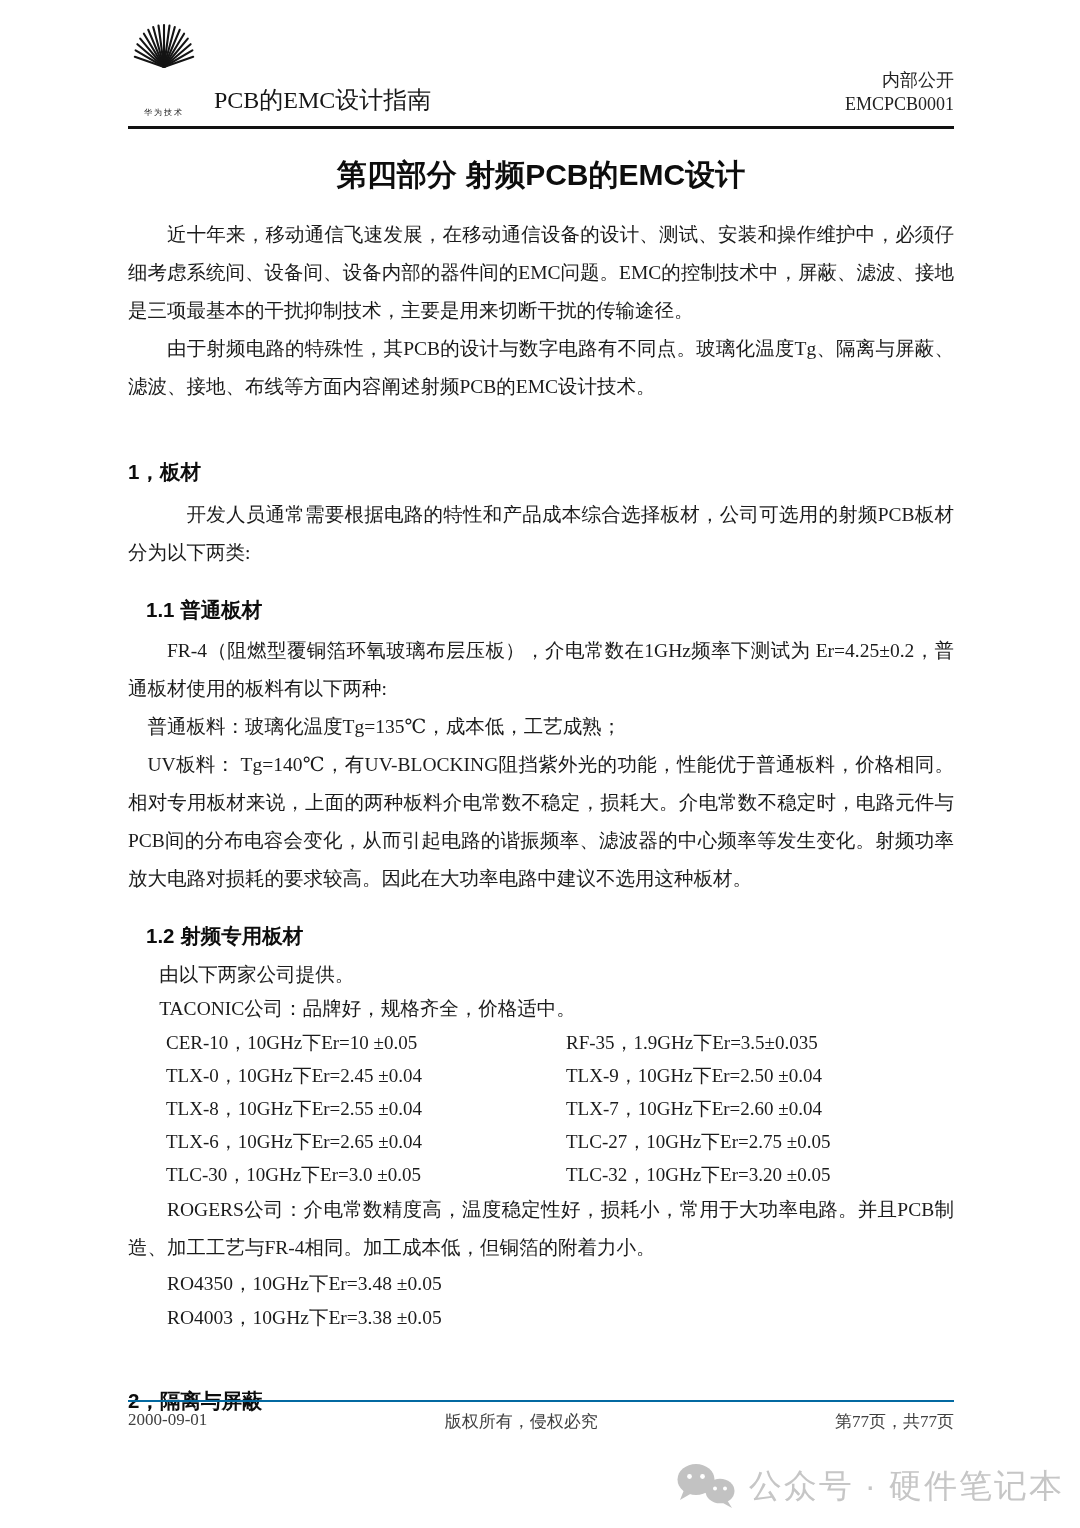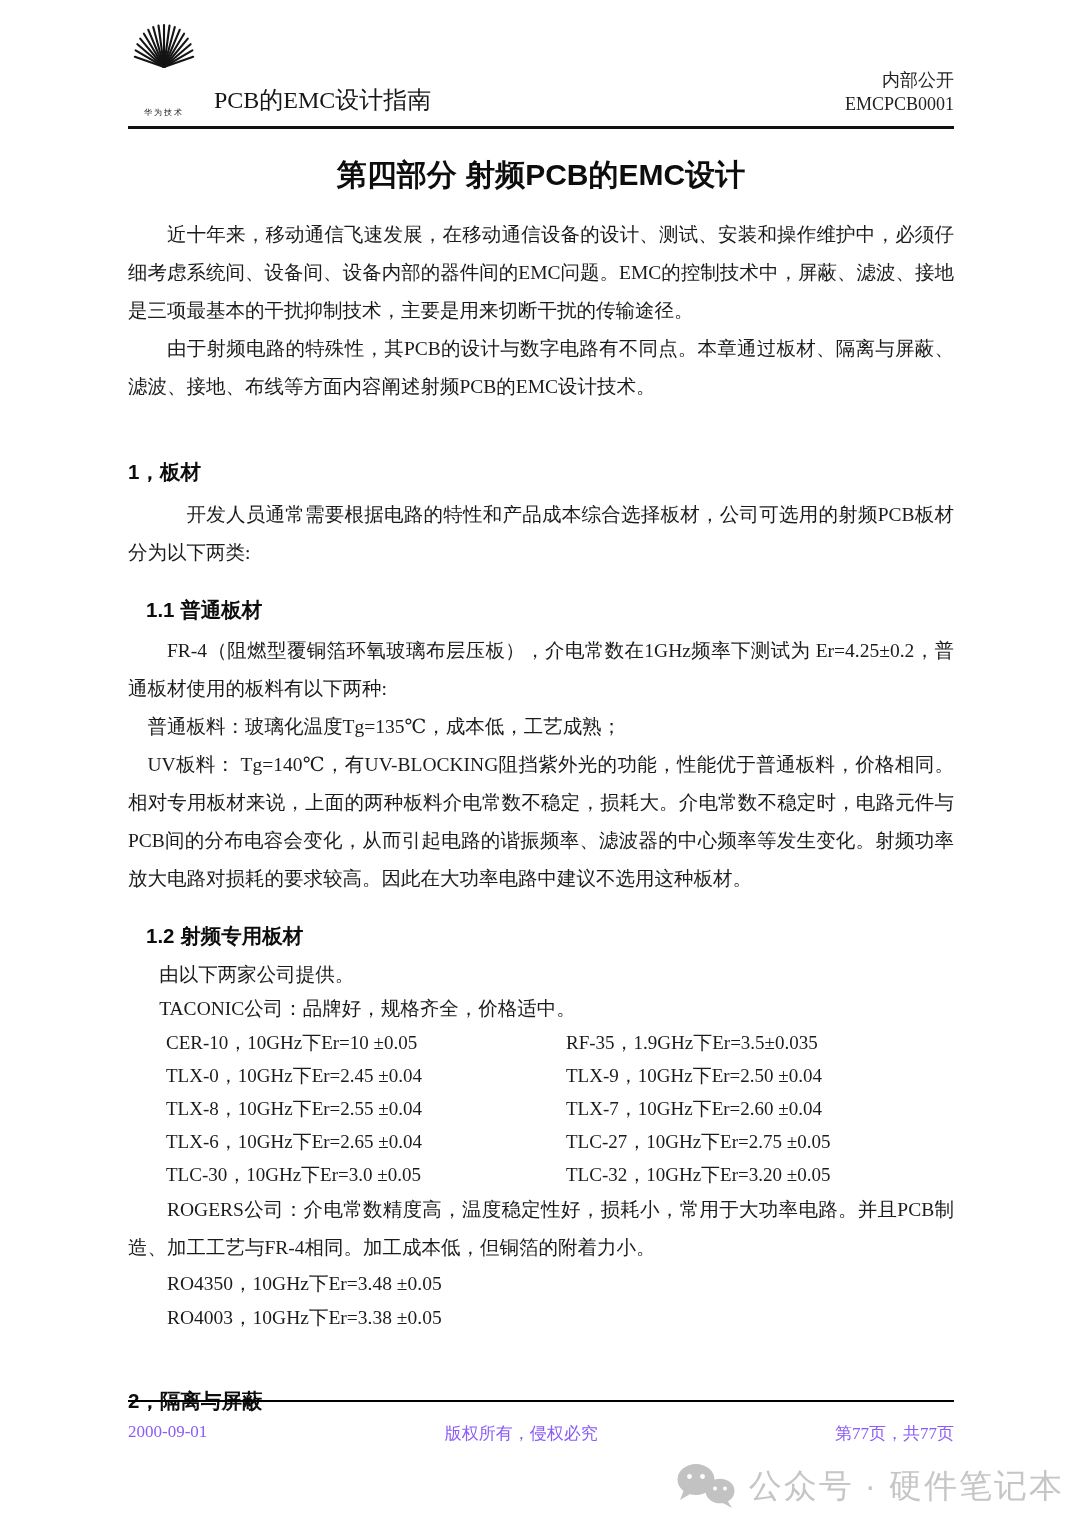--- a/index.html
+++ b/index.html
@@ -66,24 +66,24 @@
     margin-left:38px;
     font-size:19px;line-height:33px;
     color:#1b1b1b;
   }
   .materials-grid div{white-space:nowrap;}
   .tight{line-height:34px;}
   
   .doc-footer{
     position:absolute;
     left:128px;right:126px;top:1400px;
-    border-top:2px solid #000000;
-    padding-top:20px;
+    border-top:2px solid #0369a1;
+    padding-top:8px;
     display:flex;justify-content:space-between;
-    font-size:17px;color:#8b5cf6;
+    font-size:17px;color:#404040;
   }
   .doc-footer .center{flex:1;text-align:center;}
   
   .watermark{
     position:absolute;
     right:16px;top:1463px;
     display:flex;align-items:center;gap:12px;
     color:#c6c6c6;
     font-family:Liberation Sans, sans-serif;
     font-size:33px;letter-spacing:2px;
@@ -124,21 +124,21 @@
       <div class="header-title">PCB的EMC设计指南</div>
       <div class="header-right">
         <div>内部公开</div>
         <div>EMCPCB0001</div>
       </div>
     </header>
 
     <h1 class="page-title">第四部分  射频PCB的EMC设计</h1>
 
     <p class="body indent2">近十年来，移动通信飞速发展，在移动通信设备的设计、测试、安装和操作维护中，必须仔细考虑系统间、设备间、设备内部的器件间的EMC问题。EMC的控制技术中，屏蔽、滤波、接地是三项最基本的干扰抑制技术，主要是用来切断干扰的传输途径。</p>
-    <p class="body indent2">由于射频电路的特殊性，其PCB的设计与数字电路有不同点。本章通过板材、隔离与屏蔽、滤波、接地、布线等方面内容阐述射频PCB的EMC设计技术。</p>
+    <p class="body indent2">由于射频电路的特殊性，其PCB的设计与数字电路有不同点。玻璃化温度Tg、隔离与屏蔽、滤波、接地、布线等方面内容阐述射频PCB的EMC设计技术。</p>
 
     <h2 class="sec">1，板材</h2>
     <p class="body indent3">开发人员通常需要根据电路的特性和产品成本综合选择板材，公司可选用的射频PCB板材分为以下两类:</p>
 
     <h3 class="subsec">1.1 普通板材</h3>
     <p class="body indent2">FR-4（阻燃型覆铜箔环氧玻璃布层压板），介电常数在1GHz频率下测试为 Er=4.25±0.2，普通板材使用的板料有以下两种:</p>
     <p class="body indent1">普通板料：玻璃化温度Tg=135℃，成本低，工艺成熟；</p>
     <p class="body indent1">UV板料： Tg=140℃，有UV-BLOCKING阻挡紫外光的功能，性能优于普通板料，价格相同。相对专用板材来说，上面的两种板料介电常数不稳定，损耗大。介电常数不稳定时，电路元件与PCB间的分布电容会变化，从而引起电路的谐振频率、滤波器的中心频率等发生变化。射频功率放大电路对损耗的要求较高。因此在大功率电路中建议不选用这种板材。</p>
 
     <h3 class="subsec">1.2 射频专用板材</h3>

